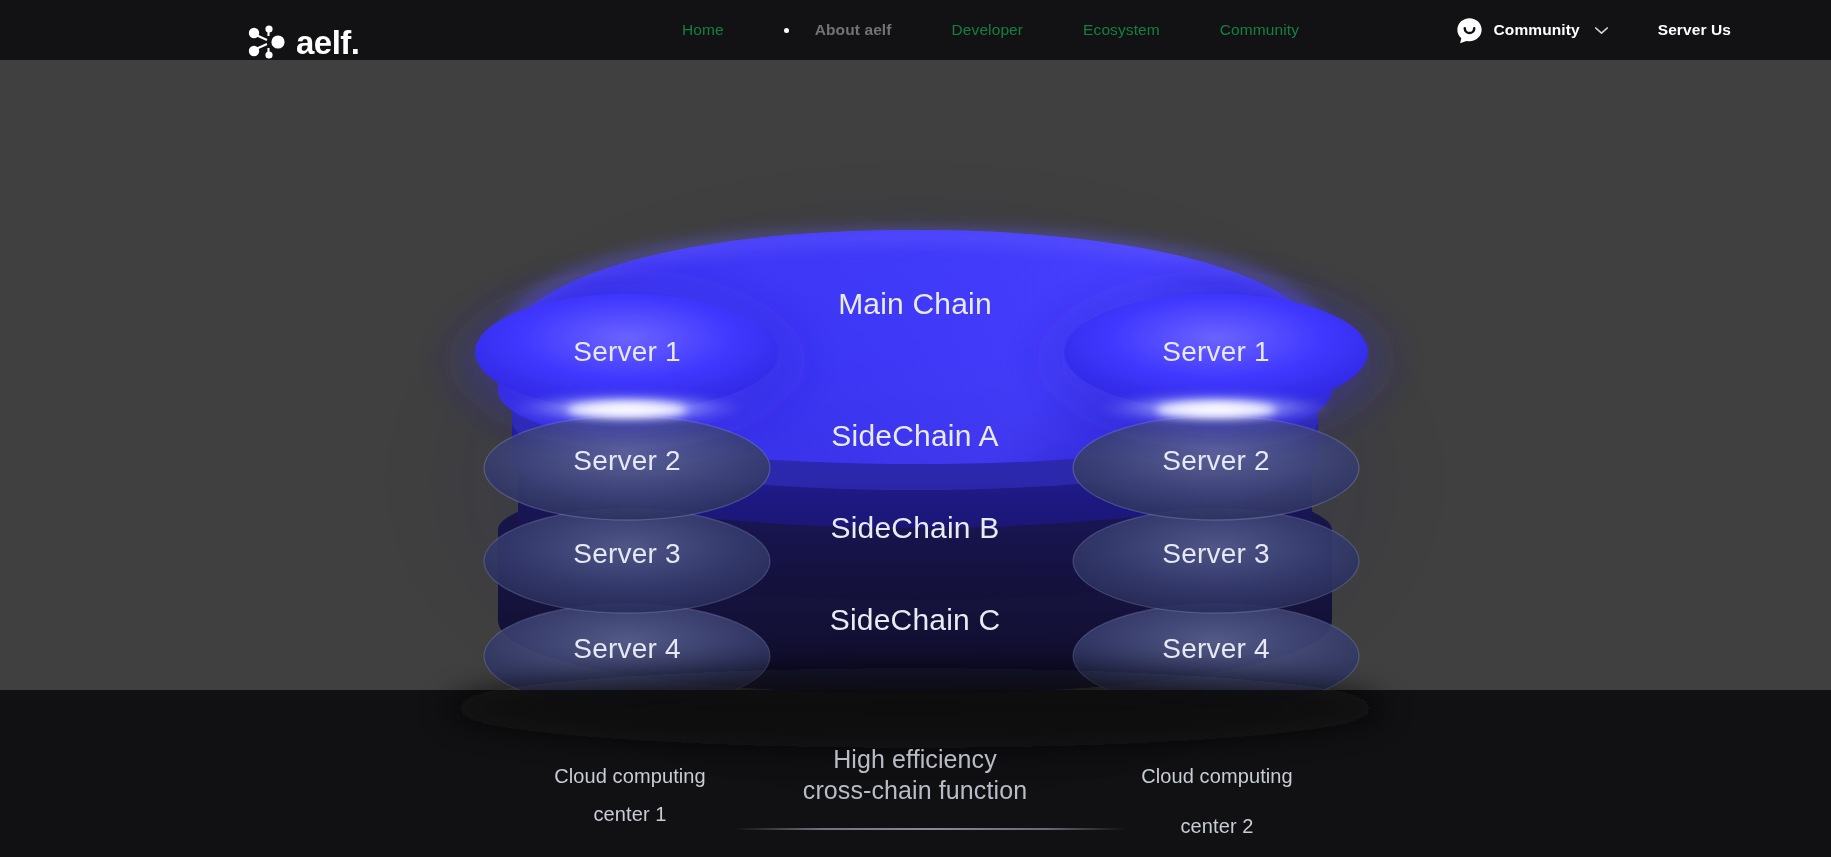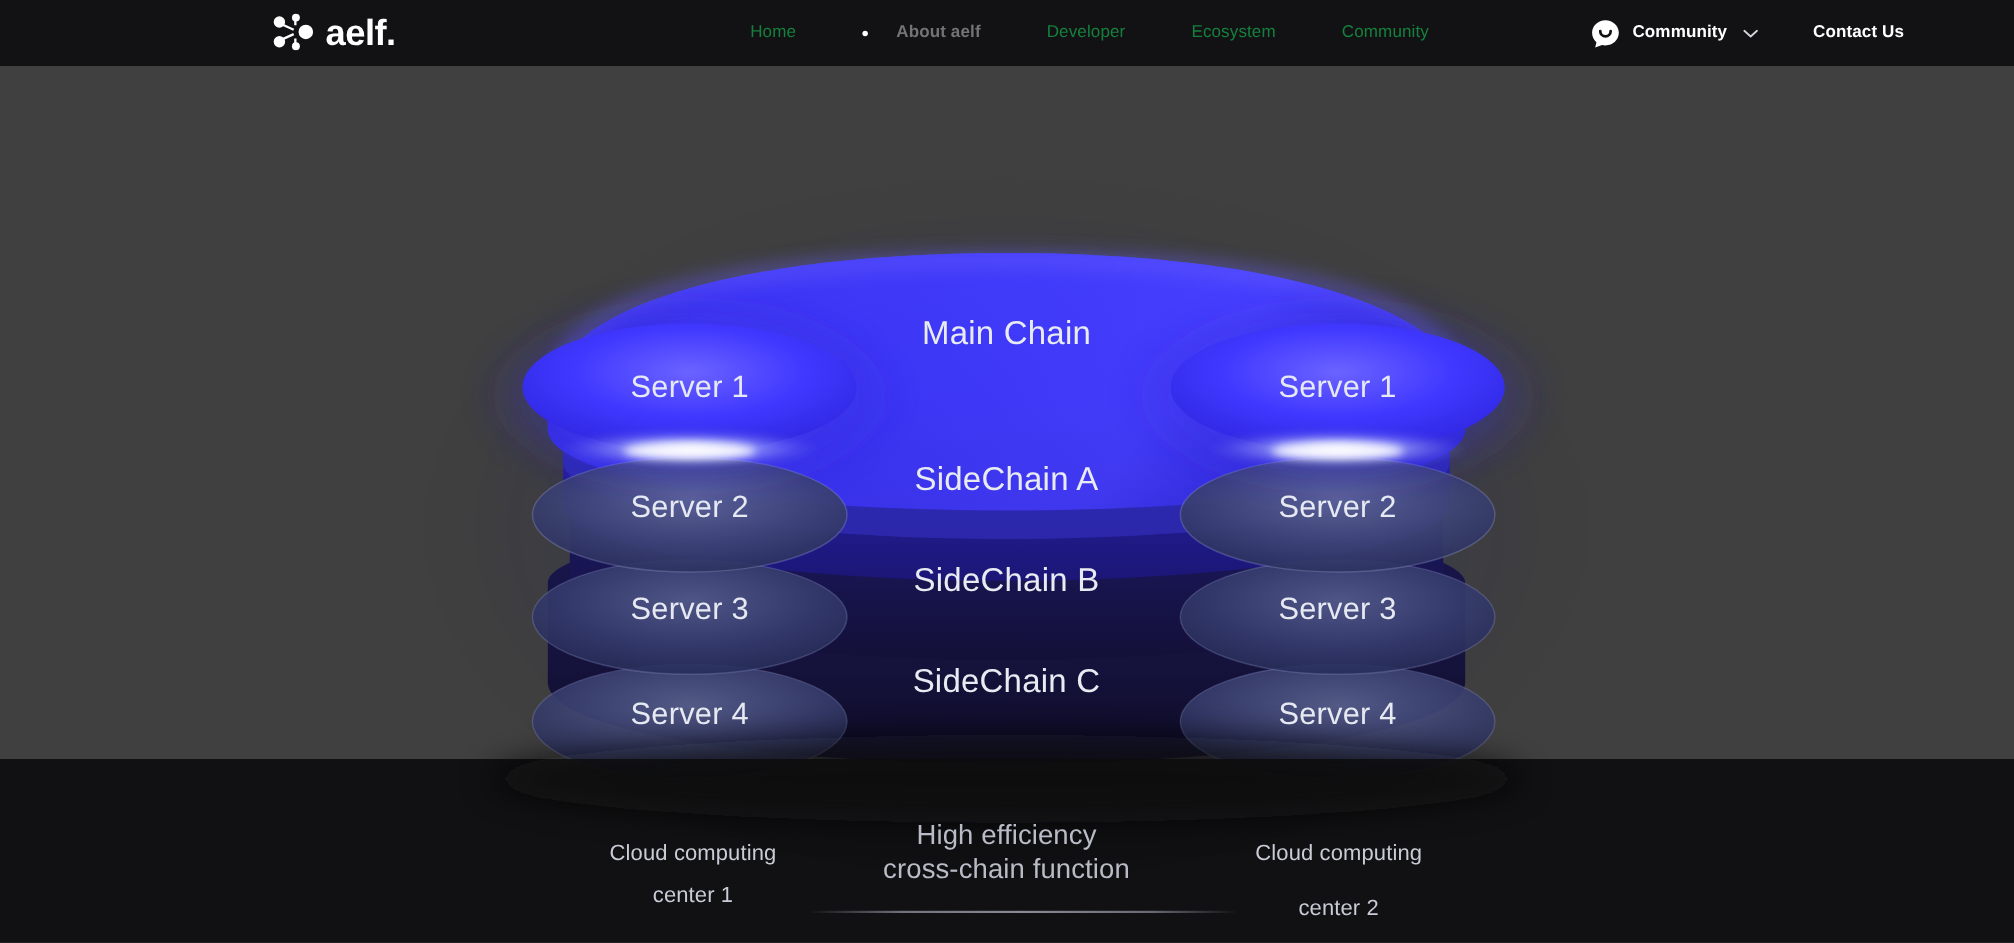--- a/index.html
+++ b/index.html
@@ -12,21 +12,21 @@
 
   
   .header{
     position:absolute; top:0; left:0;
     width:1831px; height:60px;
     background:#121214;
     display:flex; align-items:center;
     z-index:40;
   }
   .logo{
-    position:absolute; left:247px; top:9px;
+    position:absolute; left:247px; top:22px;
     display:flex; align-items:center; gap:9px;
     height:40px;
   }
   .logo-mark{ width:40px; height:34px; display:block; }
   .logo-word{
     font-size:33px; font-weight:700; color:#ffffff;
     letter-spacing:-0.5px; line-height:1;
     font-family:"Liberation Sans", sans-serif;
   }
 
@@ -125,21 +125,21 @@
     <div class="community-btn">
       <svg class="bubble-icon" viewBox="0 0 28 28">
         <path d="M14 1.4c7 0 12.6 5.3 12.6 11.9 0 6.6-5.6 11.9-12.6 11.9-1.1 0-2.2-.13-3.2-.38L4.3 27.2l1.2-5.1C2.9 19.9 1.4 16.7 1.4 13.3 1.4 6.7 7 1.4 14 1.4z" fill="#ffffff"></path>
         <path d="M9.1 11.6c0 2.9 2.2 5.1 4.9 5.1s4.9-2.2 4.9-5.1" stroke="#121214" stroke-width="2.6" fill="none" stroke-linecap="round"></path>
       </svg>
       <span class="community-label">Community</span>
       <svg class="chev" viewBox="0 0 16 10">
         <path d="M1.6 2.2 L8 8 L14.4 2.2" stroke="#d6d6da" stroke-width="1.8" fill="none" stroke-linecap="round" stroke-linejoin="round"></path>
       </svg>
     </div>
-    <span class="contact-link">Contact Us</span>
+    <span class="contact-link">Server Us</span>
   </div>
 </div>
 
 <div class="stage">
 
   <div class="diagram">
     <svg viewBox="0 0 1831 797" preserveAspectRatio="none">
       <defs>
 
         <filter id="blurBig" x="-60%" y="-60%" width="220%" height="220%">

